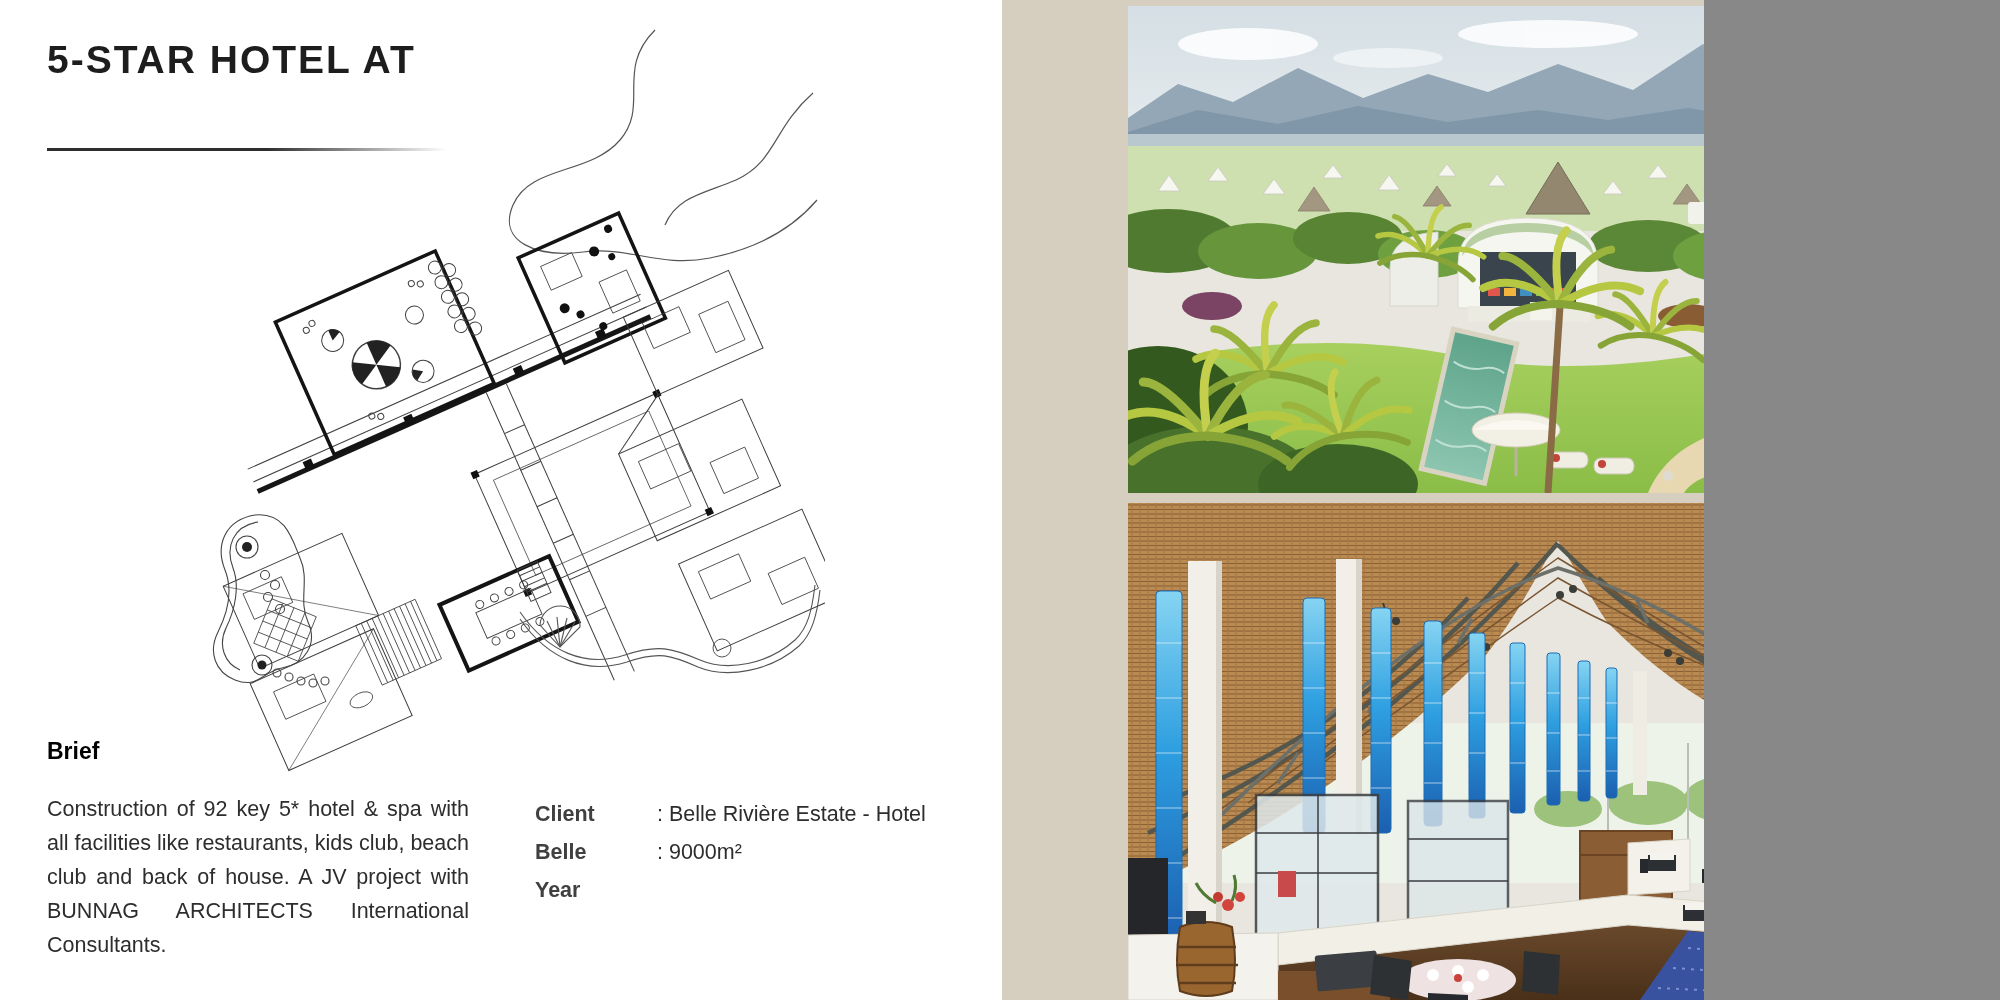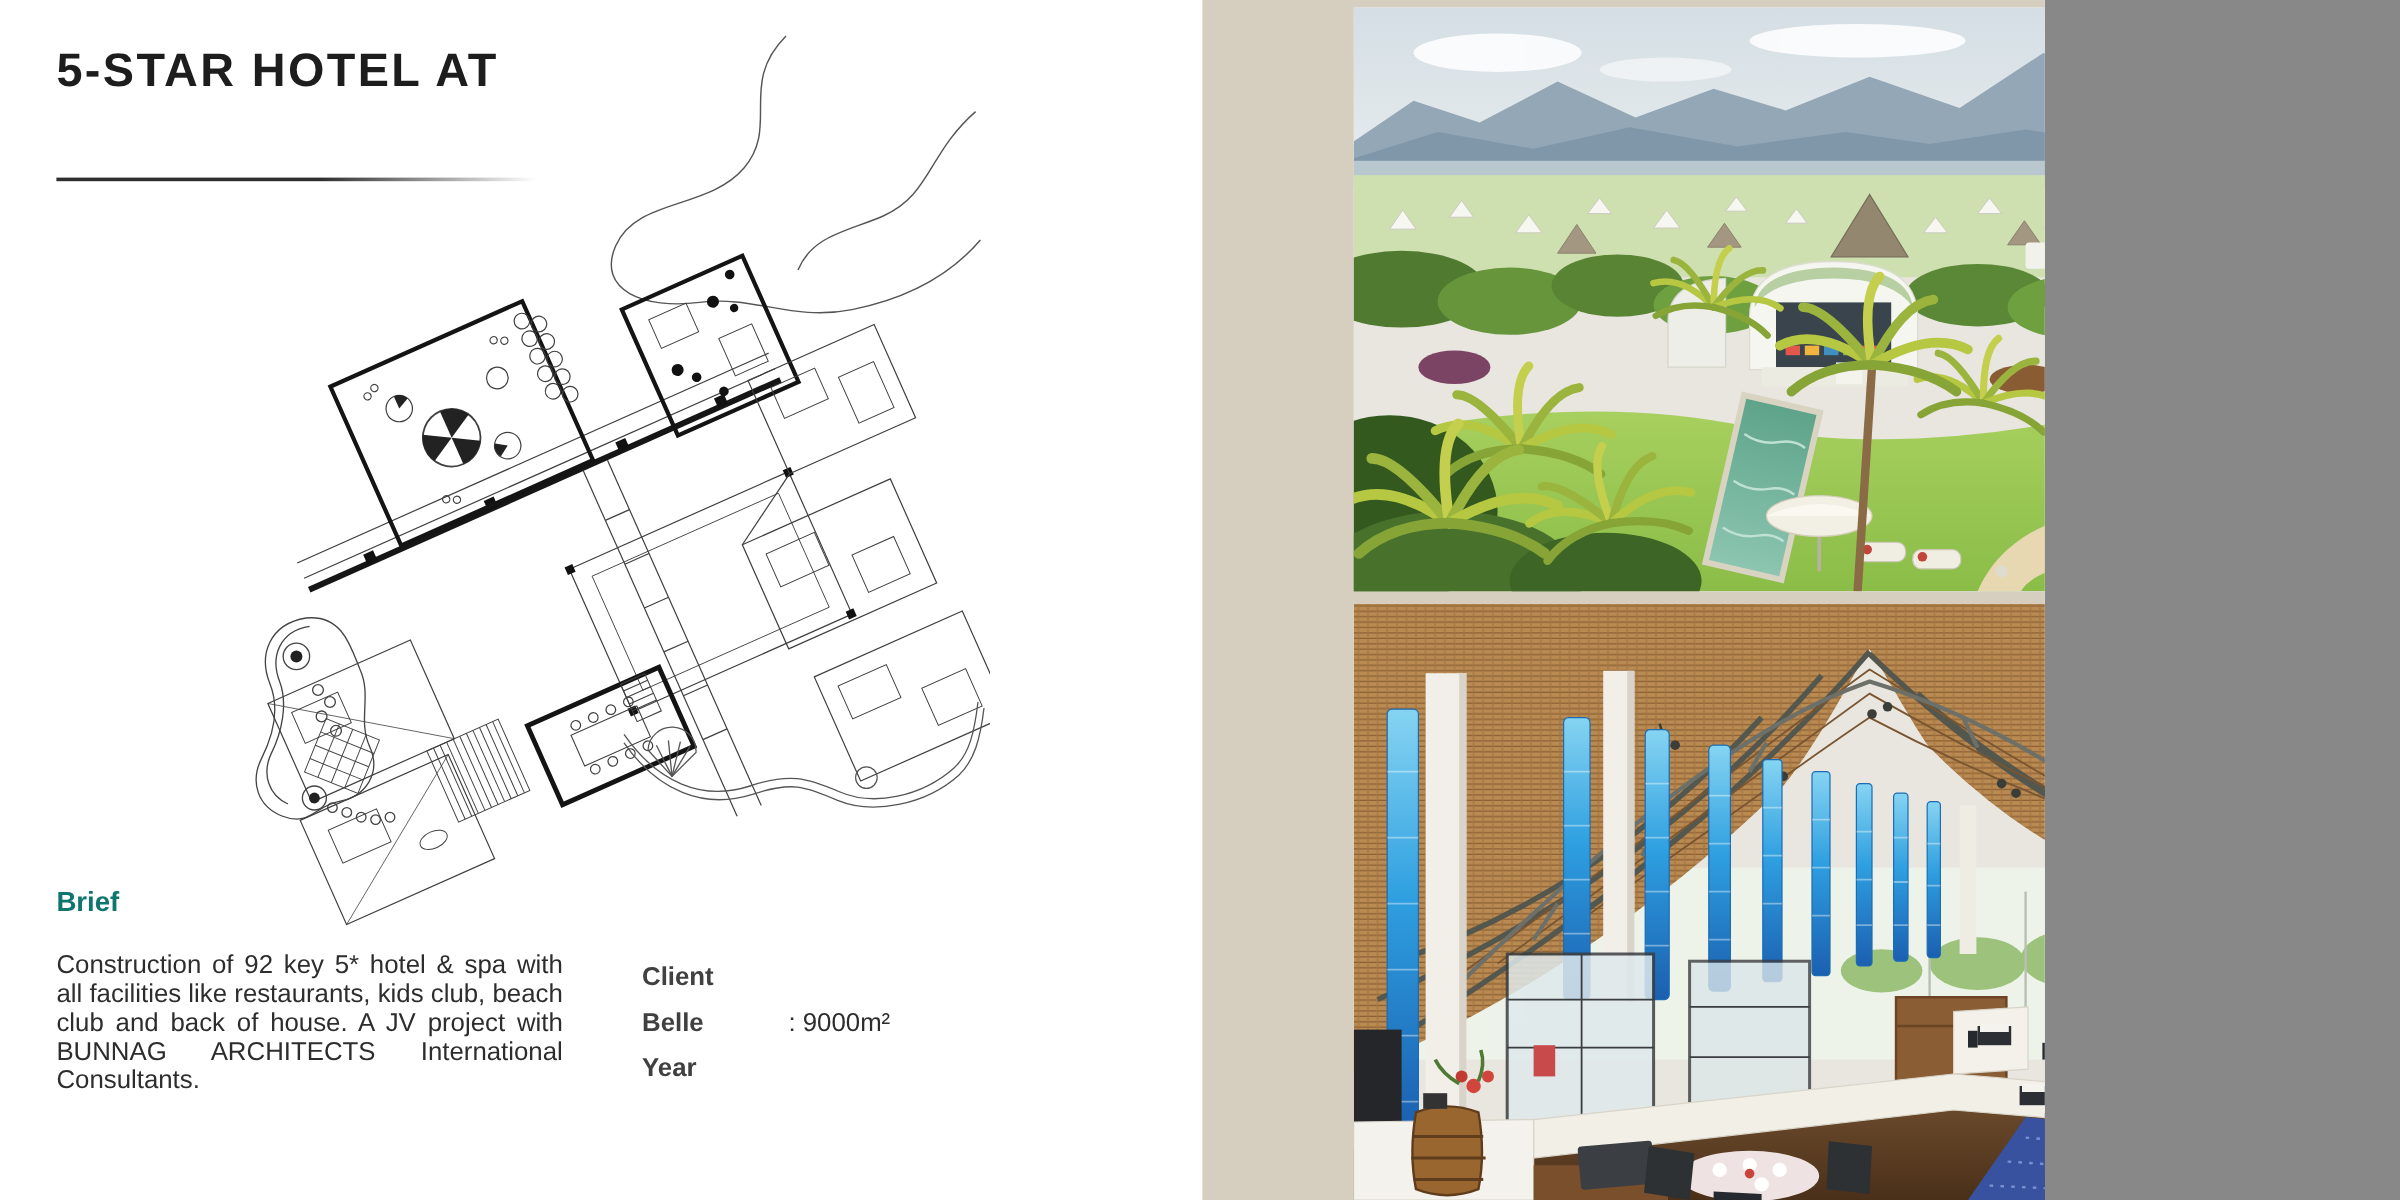--- a/index.html
+++ b/index.html
@@ -13,23 +13,23 @@
 
   .page-title{position:absolute;left:47px;top:36px;margin:0;font-size:39px;line-height:48px;
               font-weight:bold;color:#1d1d1d;letter-spacing:2px;}
   .page-title span{display:block;}
   .title-underline{position:absolute;left:47px;top:148px;width:400px;height:3px;
               background:linear-gradient(to right,#2e2e2e 55%,rgba(46,46,46,0));}
 
   .plan-wrap{position:absolute;left:165px;top:15px;width:660px;height:780px;}
   .plan-wrap svg{display:block;width:100%;height:100%;}
 
-  .brief-heading{position:absolute;left:47px;top:738px;margin:0;font-size:23px;font-weight:bold;color:#0f766e;}
+  .brief-heading{position:absolute;left:47px;top:738px;margin:0;font-size:23px;font-weight:bold;color:#000000;}
   .brief-body{position:absolute;left:47px;top:792px;width:422px;margin:0;font-size:21.5px;
-              line-height:24px;text-align:justify;color:#2d2d2d;font-weight:normal;}
+              line-height:34px;text-align:justify;color:#2d2d2d;font-weight:normal;}
 
   .details{position:absolute;left:535px;top:800px;width:440px;}
   .detail-row{display:flex;margin-bottom:10px;font-size:21.5px;line-height:28px;color:#2d2d2d;}
   .detail-label{width:122px;font-weight:bold;color:#404040;flex:0 0 auto;}
   .detail-value{flex:1;}
 </style>
 </head>
 <body>
 
 <div class="page">
@@ -221,20 +221,21 @@
       </g>
     </svg>
   </div>
 
   <h2 class="brief-heading">Brief</h2>
   <p class="brief-body">Construction of 92 key 5* hotel &amp; spa with all facilities like restaurants, kids club, beach club and back of house. A JV project with BUNNAG ARCHITECTS International Consultants.</p>
 
   <div class="details">
     <div class="detail-row">
       <span class="detail-label">Client</span>
+      <span class="detail-value">: Belle Rivière Estate - Hotel</span>
     </div>
     <div class="detail-row">
       <span class="detail-label">Belle</span>
       <span class="detail-value">: 9000m²</span>
     </div>
     <div class="detail-row">
       <span class="detail-label">Year</span>
     </div>
   </div>
 

